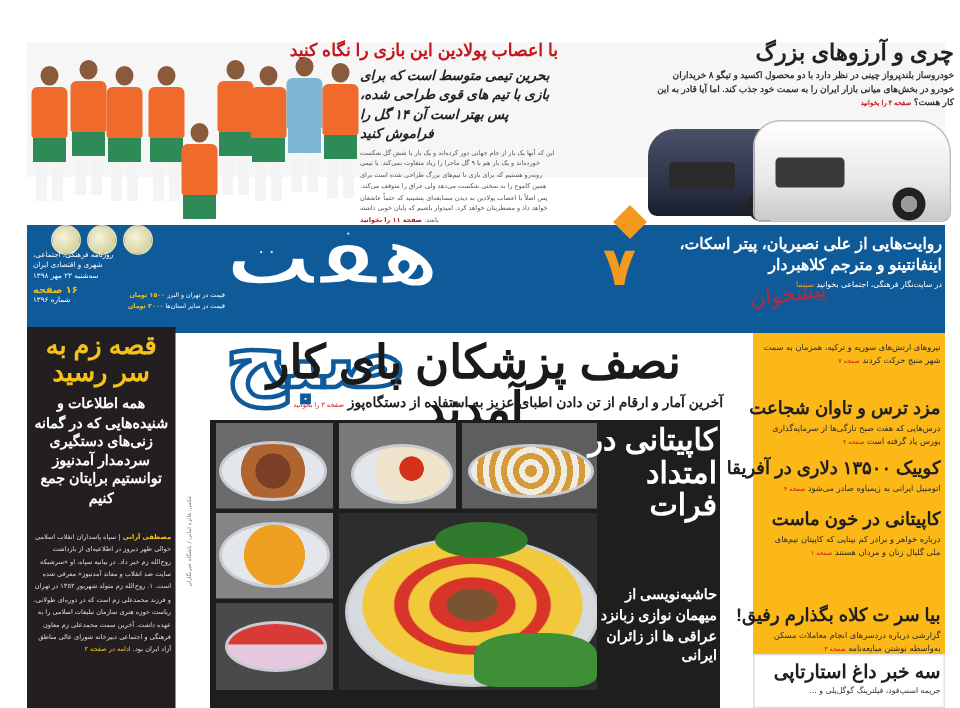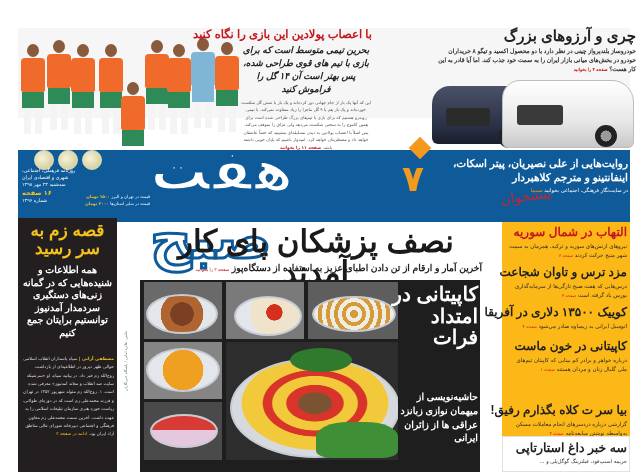--- a/index.html
+++ b/index.html
@@ -11,21 +11,21 @@
     .top-band { left: 18px; top: 28px; width: 612px; height: 90px; background: #f6f6f6; }
     .team-photo { left: 18px; top: 8px; width: 225px; height: 140px; overflow: hidden; }
     .player { position: absolute; bottom: 14px; width: 24px; }
     .player .head { width: 12px; height: 13px; border-radius: 50%; background: #8a5a3c; margin: 0 auto; }
     .player .vest { width: 24px; height: 34px; background: #f06a2c; border-radius: 4px 4px 2px 2px; margin-top: 1px; }
     .player .shorts { width: 22px; height: 16px; background: #2e8b57; margin: 0 auto; }
     .player .legs { width: 18px; height: 26px; margin: 0 auto; background: linear-gradient(90deg, #f4f4f4 0 40%, transparent 40% 60%, #f4f4f4 60% 100%); }
     .player.keeper .vest { background: #7fb6d6; }
     .player.keeper .shorts { background: #7fb6d6; }
 
-    .sport-story { left: 240px; top: 28px; width: 132px; direction: rtl; text-align: center; }
+    .sport-story { left: 240px; top: 28px; width: 132px; direction: rtl; text-align: left; }
     .sport-title { font-family: "Liberation Sans", sans-serif; font-weight: bold; font-size: 11.5px; color: #c4161c; line-height: 1.1; white-space: nowrap; }
     .sport-deck { font-family: "Liberation Sans", sans-serif; font-weight: bold; font-size: 9px; color: #222; line-height: 1.45; margin-top: 3px; font-style: italic; }
     .sport-body { font-size: 4.3px; color: #555; line-height: 1.75; margin-top: 3px; }
     .ref-red { color: #c4161c; font-weight: bold; }
 
     .car-story { left: 436px; top: 28px; width: 200px; text-align: right; }
     .car-title { font-family: "Liberation Sans", sans-serif; font-weight: bold; font-size: 15px; color: #222; line-height: 1.1; }
     .car-deck { font-family: "Liberation Sans", sans-serif; font-size: 6px; font-weight: bold; color: #333; line-height: 1.55; margin-top: 2px; }
     .cars { left: 432px; top: 80px; width: 206px; height: 72px; }
     .car { position: absolute; border-radius: 18px 22px 6px 6px; }
@@ -254,21 +254,20 @@
     <div style="position:absolute;left:90px;top:80px;width:82px;height:36px;border-radius:40% 40% 20% 20%;background:#3f8f37"></div>
   </div>
 </div>
 
 <div class="abs feature-title">کاپیتانی در امتداد فرات</div>
 <div class="abs feature-deck">حاشیه‌نویسی از میهمان نوازی زبانزد عراقی ها از زائران ایرانی</div>
 
 <div class="abs right-col"></div>
 
 <div class="ritem" style="top:226px">
-  <div class="t red">التهاب در شمال سوریه</div>
   <div class="d"><span>نیروهای ارتش‌های سوریه و ترکیه، همزمان به سمت شهر منبج حرکت کردند</span> <span class="pg">صفحه ۷</span></div>
 </div>
 <div class="ritem" style="top:266px">
   <div class="t">مزد ترس و تاوان شجاعت</div>
   <div class="d"><span>درس‌هایی که هفت صبح تازگی‌ها از سرمایه‌گذاری بورس یاد گرفته است</span> <span class="pg">صفحه ۴</span></div>
 </div>
 <div class="ritem" style="top:306px">
   <div class="t">کوییک ۱۳۵۰۰ دلاری در آفریقا</div>
   <div class="d"><span>اتومبیل ایرانی به زیمباوه صادر می‌شود</span> <span class="pg">صفحه ۴</span></div>
 </div>

